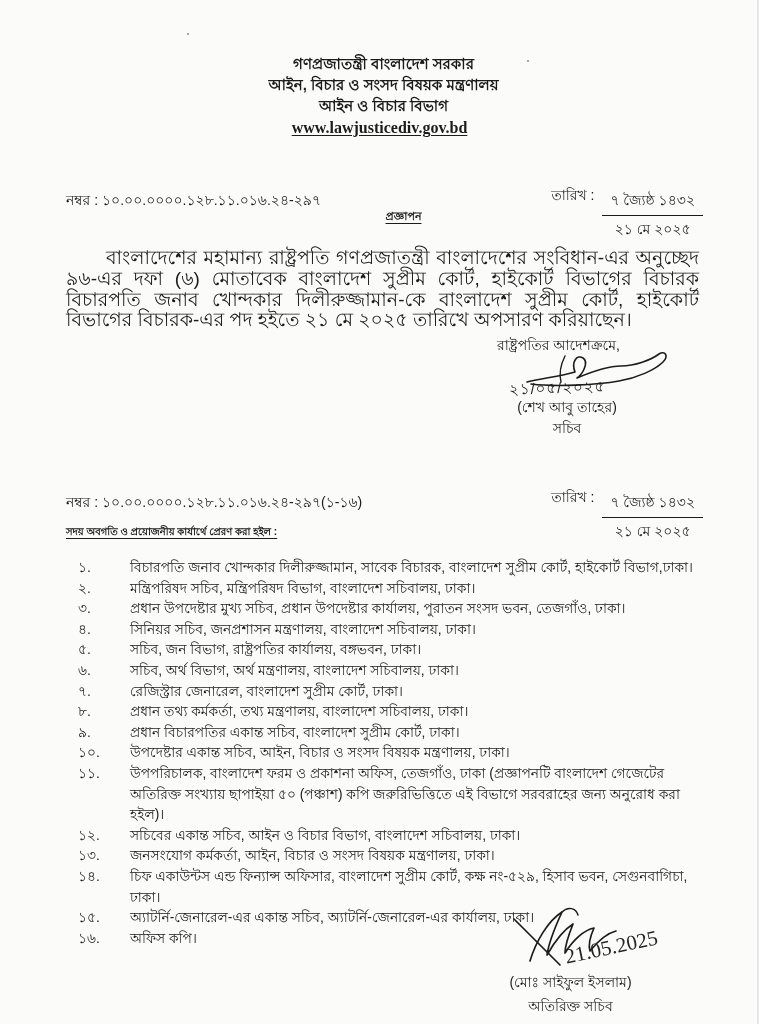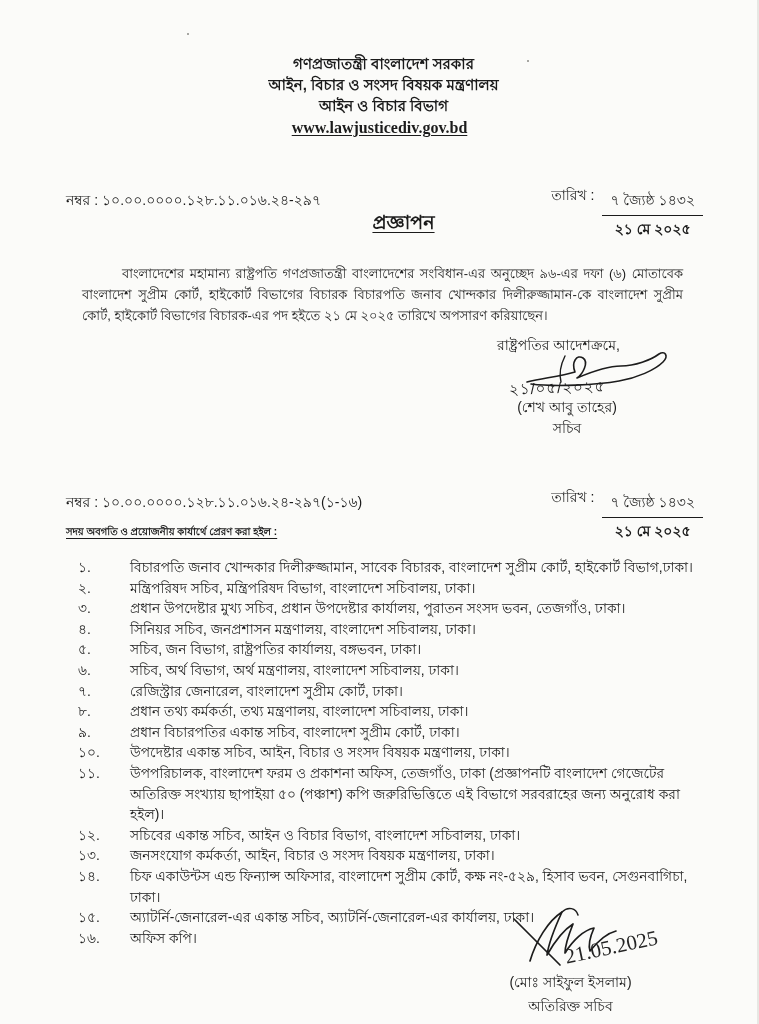--- a/index.html
+++ b/index.html
@@ -29,33 +29,33 @@
     position:absolute; left:66px; right:56px;
     display:flex; justify-content:space-between; align-items:center;
     font-size:14px;
   }
   .memo-row.first  { top:150px; }
   .memo-row.second { top:452px; }
   .memo-no { padding-top:10px; }
   .date-block { display:flex; align-items:center; gap:8px; }
   .date-frac { display:inline-flex; flex-direction:column; text-align:center;margin-top:39px; }
   .date-frac .top { border-bottom:1.5px solid #1b1b1b; padding:0 8px 2px 8px; }
-  .date-frac .bot { padding-top:2px;font-weight:bold; }
+  .date-frac .bot { padding-top:2px; }
   
   .title {
     position:absolute; top:208px; left:0; right:0;
-    text-align:center; font-size:19px; font-weight:bold;
+    text-align:center; font-size:11px; font-weight:bold;
     text-decoration:underline; text-underline-offset:3px;
     margin:0;
     padding-left:48px;
   }
   .body-para {
     position:absolute; top:248px; left:66px; right:60px;
-    font-size:13px; line-height:20.8px;
-    text-align:justify; text-indent:40px; margin:16px;
+    font-size:19px; line-height:20.8px;
+    text-align:justify; text-indent:40px; margin:0;
   }
   
   .sig1 { position:absolute; top:334px; left:497px; width:175px; height:104px; font-size:14px; }
   .sig1 .by-order { position:absolute; top:0; left:0; white-space:nowrap; }
   .sig1 svg  { position:absolute; top:16px; left:24px; }
   .sig1 .hw-date { position:absolute; top:42px; left:12px; font-size:15px; letter-spacing:1px; transform:rotate(-2deg); white-space:nowrap; }
   .sig1 .sig-name  { position:absolute; top:62px; left:0; width:140px; text-align:center; white-space:nowrap; }
   .sig1 .sig-desig { position:absolute; top:83px; left:0; width:140px; text-align:center; }
 
   .sig2 { position:absolute; top:903px; left:488px; width:260px; height:115px; font-size:14px; }

